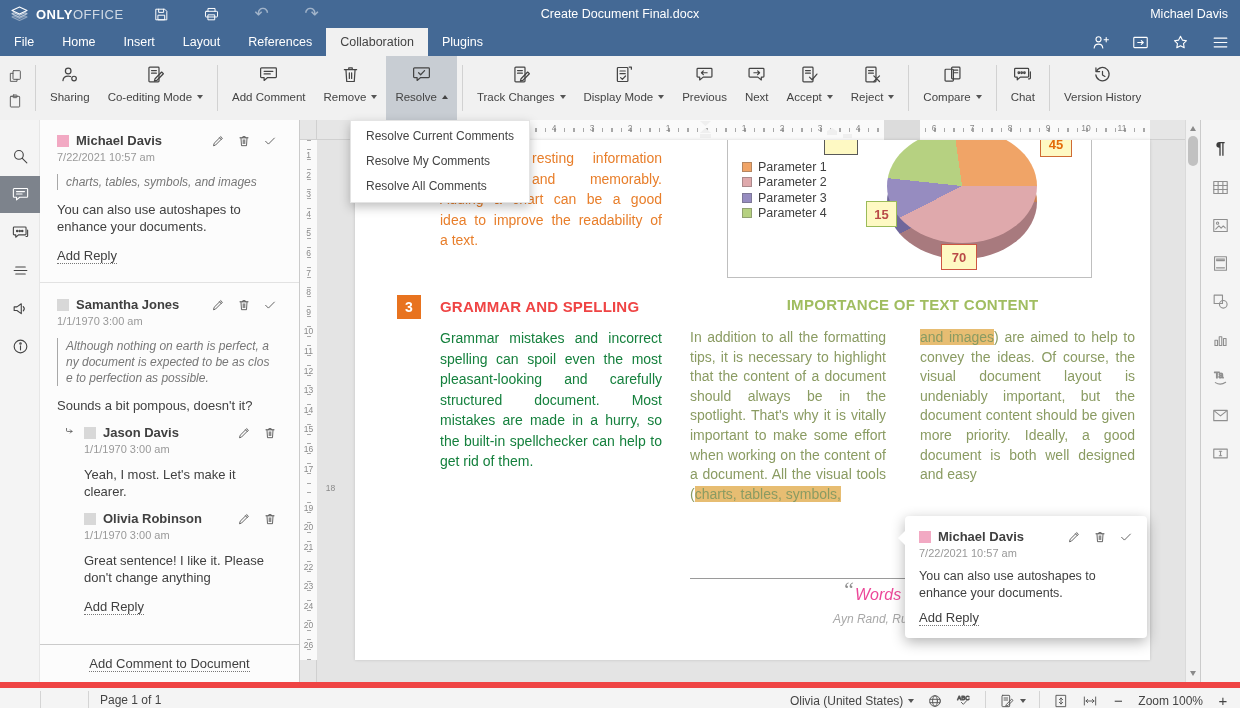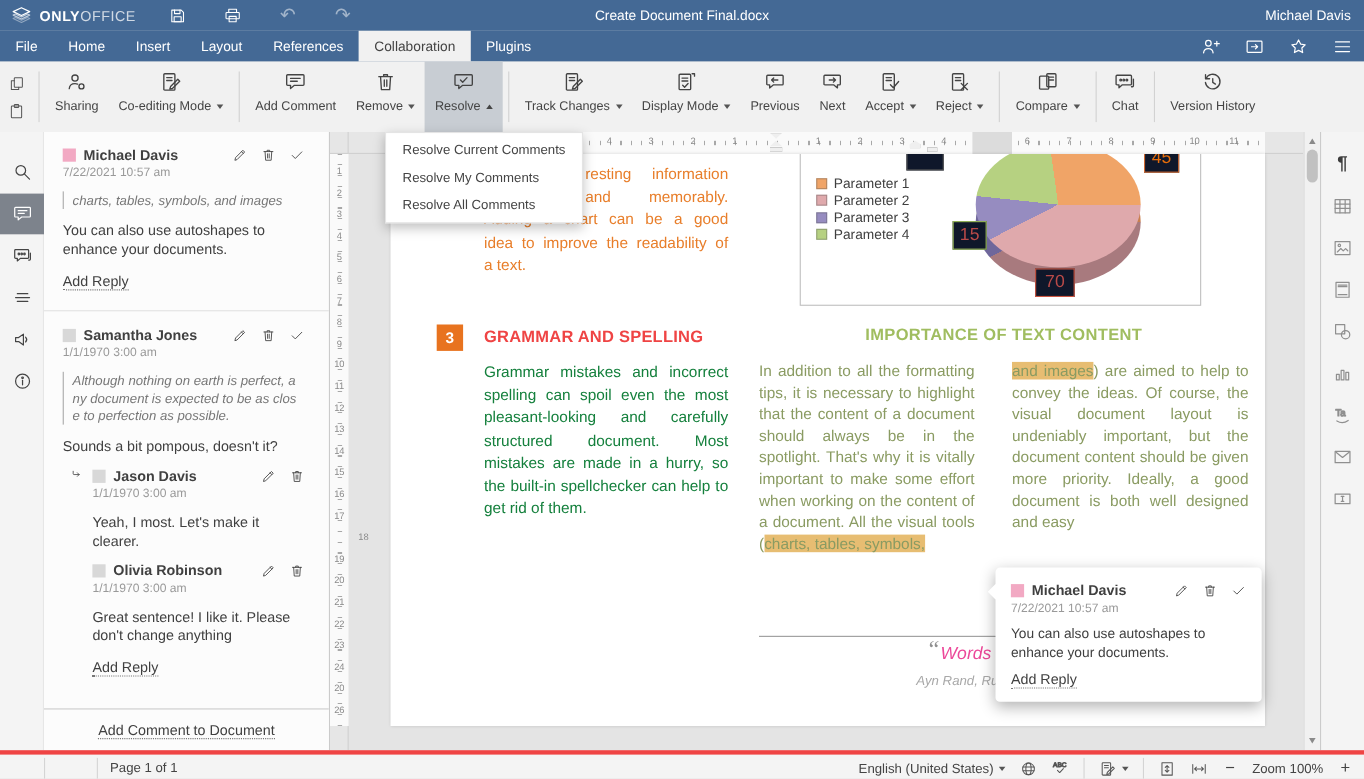--- a/index.html
+++ b/index.html
@@ -105,21 +105,21 @@
   
   #chartframe{position:absolute;left:372px;top:-32px;width:365px;height:170px;background:#fff;border:1px solid #bfbfbf}
   .legend{position:absolute;left:14px;top:50px}
   .lrow{display:flex;align-items:center;gap:6px;height:15.5px;font-size:12.5px;color:#3f3f3f;white-space:nowrap}
   .lsq{width:10px;height:10px;border:1px solid rgba(90,90,90,.4);flex:none}
   .lg0{background:#f0a467}.lg1{background:#dfa9ac}.lg2{background:#968cc0}.lg3{background:#b6d181}
   #pieside{position:absolute;left:159px;top:36px;width:150px;height:114px;border-radius:50%;
     background:conic-gradient(from -8deg,#c97f4e 0 98deg,#a87a7e 98deg 251deg,#6f679b 251deg 284deg,#8fa763 284deg 360deg)}
   #pietop{position:absolute;left:159px;top:20px;width:150px;height:114px;border-radius:50%;
     background:conic-gradient(from -8deg,#f0a467 0 98deg,#dfa9ac 98deg 251deg,#968cc0 251deg 284deg,#b6d181 284deg 360deg)}
-  .plbl{position:absolute;background:#0f172a;border:1px solid;font-size:16px;font-weight:normal;display:flex;align-items:center;justify-content:center;z-index:5}
+  .plbl{position:absolute;background:#fef9c3;border:1px solid;font-size:13px;font-weight:bold;display:flex;align-items:center;justify-content:center;z-index:5}
   #lblhidden{left:469px;top:-10px;width:34px;height:25px;border-color:#595959}
   #lbl45{left:685px;top:-9px;width:32px;height:26px;border-color:#cf6a33;color:#e46c0a}
   #lbl15{left:511px;top:61px;width:31px;height:26px;border-color:#9bbb59;color:#b94a48}
   #lbl70{left:586px;top:104px;width:36px;height:26px;border-color:#cd5642;color:#b94a48}
 
   
   #popup{position:absolute;left:905px;top:516px;width:242px;background:#fff;border-radius:4px;box-shadow:0 4px 14px rgba(0,0,0,.3);padding:13px 14px 12px;z-index:40}
   #popup .tail{position:absolute;left:-5px;top:17px;width:10px;height:10px;background:#fff;transform:rotate(45deg)}
   #popup .cbody{font-size:12.5px;margin:9px 0 8px}
   #popup .addreply{margin:0}
@@ -132,21 +132,21 @@
   #scr-thumb{position:absolute;left:2px;top:16px;width:10px;height:30px;background:#c1c1c1;border-radius:5px}
 
   
   #rightbar{position:absolute;left:1200px;top:120px;width:40px;height:562px;background:#f4f4f4;border-left:1px solid #cbcbcb}
   .rbitem{width:39px;height:38px;display:flex;align-items:center;justify-content:center;color:#8f8f8f}
   .rbitem svg{width:19px;height:19px}
   #rb-para{font-size:17px;font-weight:bold;color:#3c3c3c}
   #rightbar .pad-top{height:10px}
 
   
-  #statusbar{position:absolute;left:0;top:682px;width:1240px;height:26px;background:#f4f4f4;border-top:4px solid #ef4444;font-size:12px;color:#444}
+  #statusbar{position:absolute;left:0;top:682px;width:1240px;height:26px;background:#f4f4f4;border-top:6px solid #ef4444;font-size:12px;color:#444}
   .sdiv{position:absolute;top:3px;width:1px;height:19px;background:#d4d4d4}
   #sb-page{position:absolute;left:100px;top:0;line-height:25px}
   #sb-right{position:absolute;right:10px;top:0;height:25px;display:flex;align-items:center;gap:13px}
   #sb-right svg{width:16px;height:16px;color:#555}
   .sb-flat-div{width:1px;height:19px;background:#d4d4d4}
   .zbtn{font-size:15px;color:#444;width:14px;text-align:center}
   .langwrap{display:flex;align-items:center}
 </style>
 </head>
 <body>
@@ -821,21 +821,21 @@
       </svg>
     </div>
 </div>
 
 <div id="statusbar">
   <div class="sdiv" style="left:40px"></div>
   <div class="sdiv" style="left:88px"></div>
   <span id="sb-page">Page 1 of 1</span>
   <div id="sb-right">
     <span class="langwrap">
-        <span>English (United States)</span>
+        <span>Olivia (United States)</span>
         <span class="car"></span>
       </span>
     <svg class="ic">
         <use href="#s-globe"></use>
       </svg>
     <svg class="ic">
         <use href="#s-abc"></use>
       </svg>
     <span class="sb-flat-div"></span>
     <span class="langwrap">

